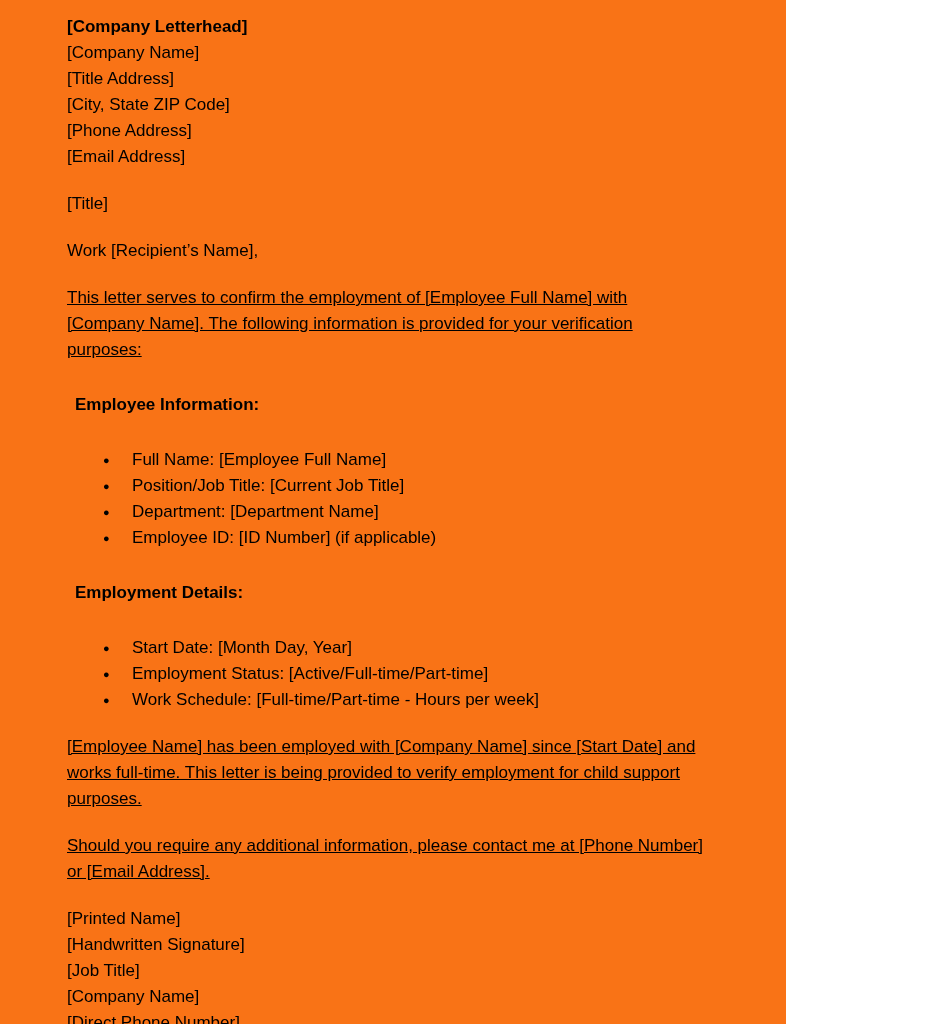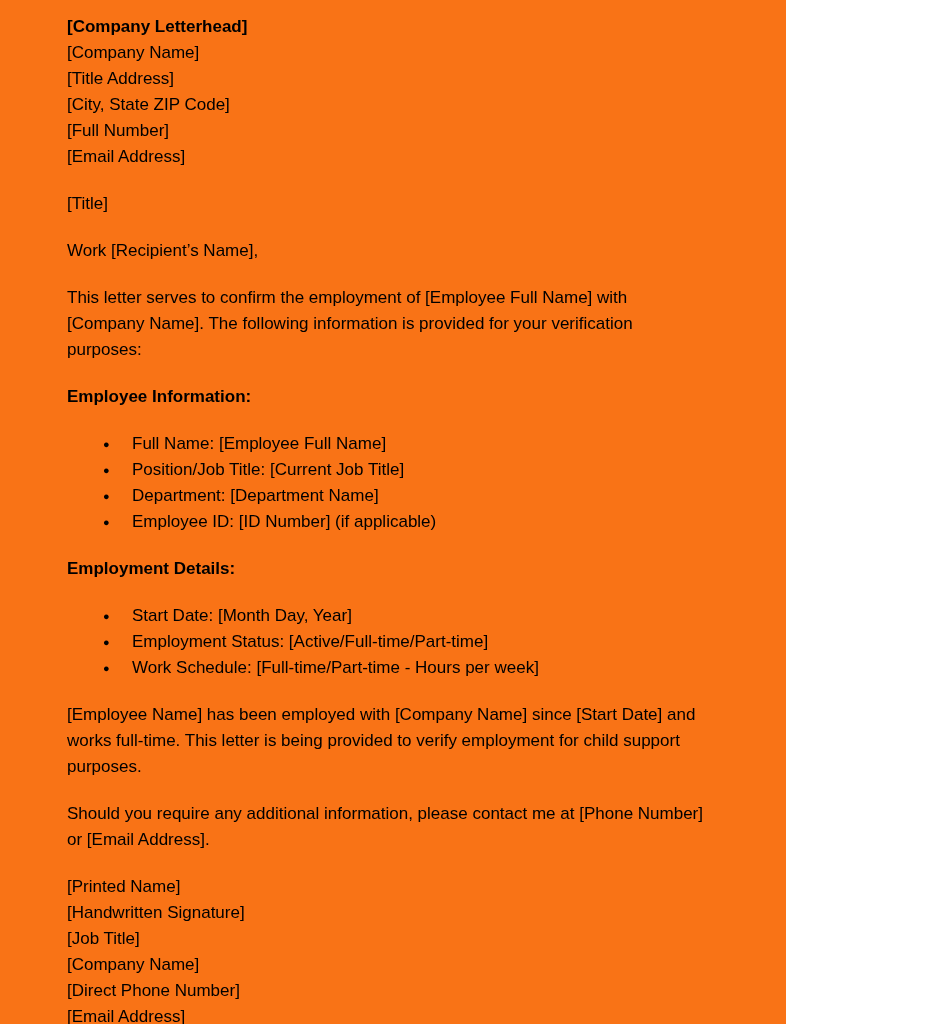--- a/index.html
+++ b/index.html
@@ -30,26 +30,27 @@
     font-weight: bold;
   }
   .block {
     margin: 0;
   }
   .para {
     font-size: 17px;
     line-height: 26px;
     margin: 0;
     max-width: 782px;
+    text-decoration: underline;
   }
   .heading {
     font-size: 17px;
     line-height: 26px;
     font-weight: bold;
-    margin: 0;
+    margin: 8px;
   }
   .gap {
     height: 21px;
   }
   .gap-list {
     height: 21px;
   }
   ul.bullets {
     margin: 0;
     padding: 0;
@@ -73,21 +74,21 @@
 </head>
 <body>
 
 <div class="page">
 
   <div class="block">
     <div class="line bold">[Company Letterhead]</div>
     <div class="line">[Company Name]</div>
     <div class="line">[Title Address]</div>
     <div class="line">[City, State ZIP Code]</div>
-    <div class="line">[Full Number]</div>
+    <div class="line">[Phone Address]</div>
     <div class="line">[Email Address]</div>
   </div>
 
   <div class="gap"></div>
 
   <div class="line">[Title]</div>
 
   <div class="gap"></div>
 
   <div class="line">Work [Recipient’s Name],</div>

